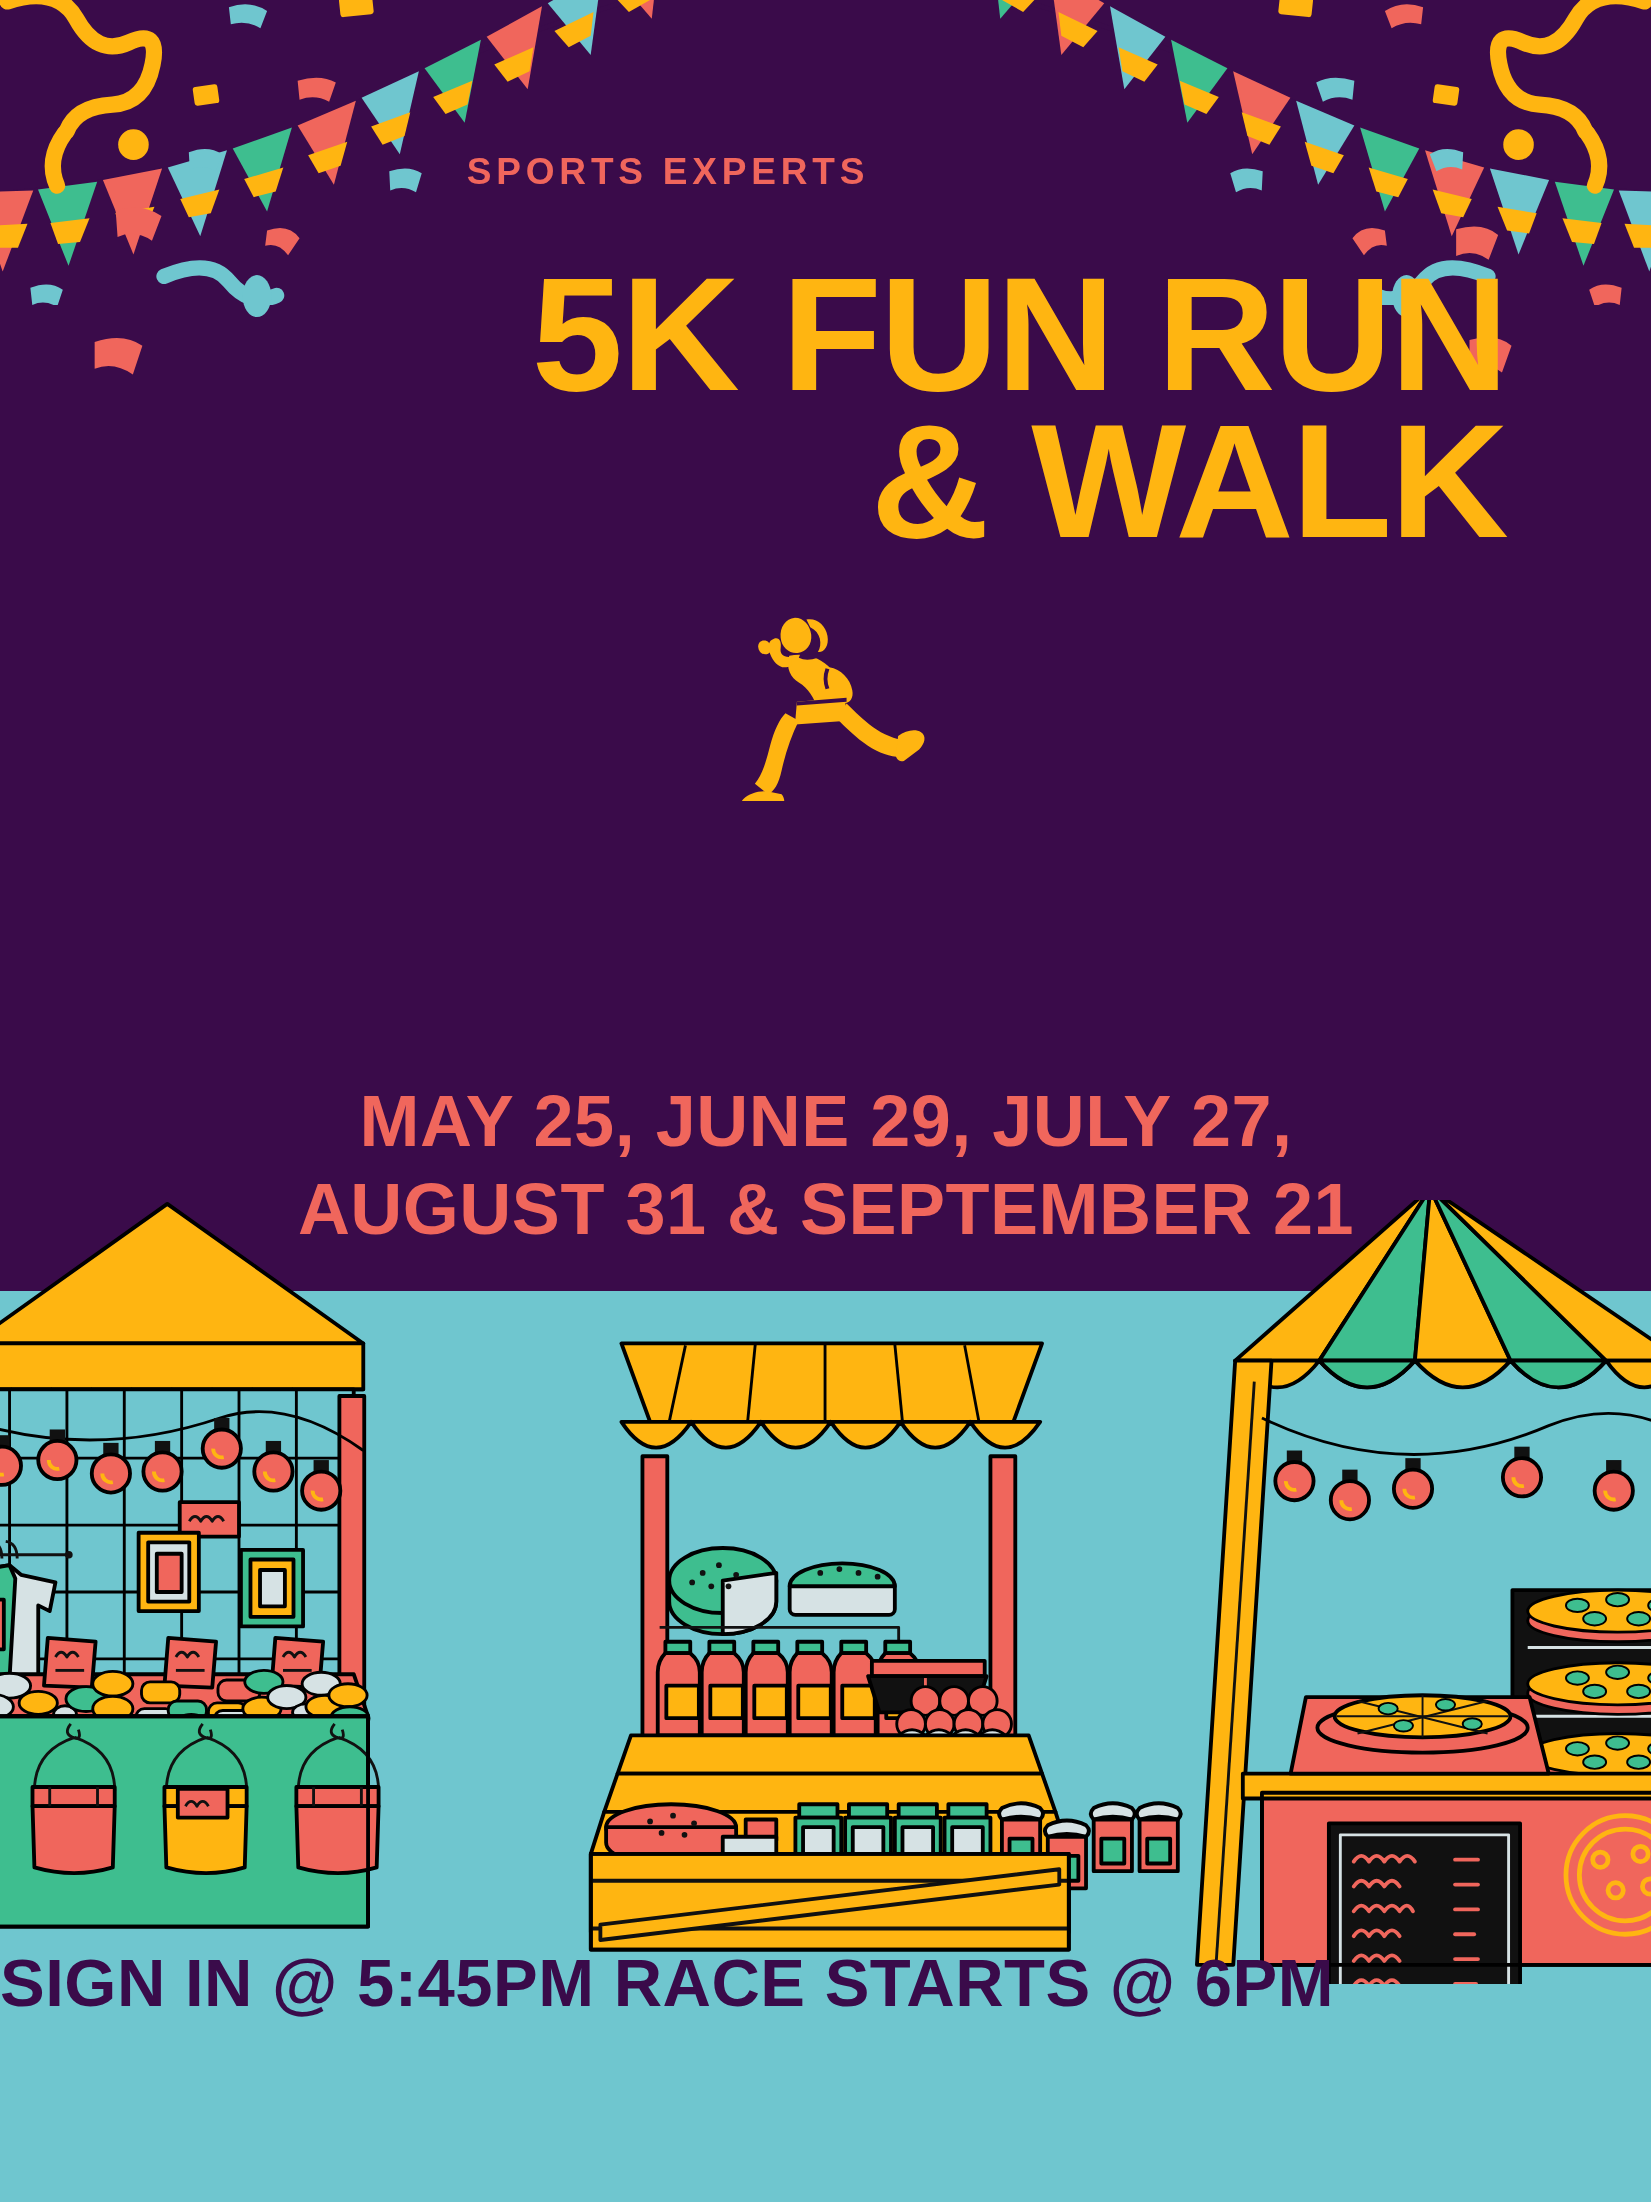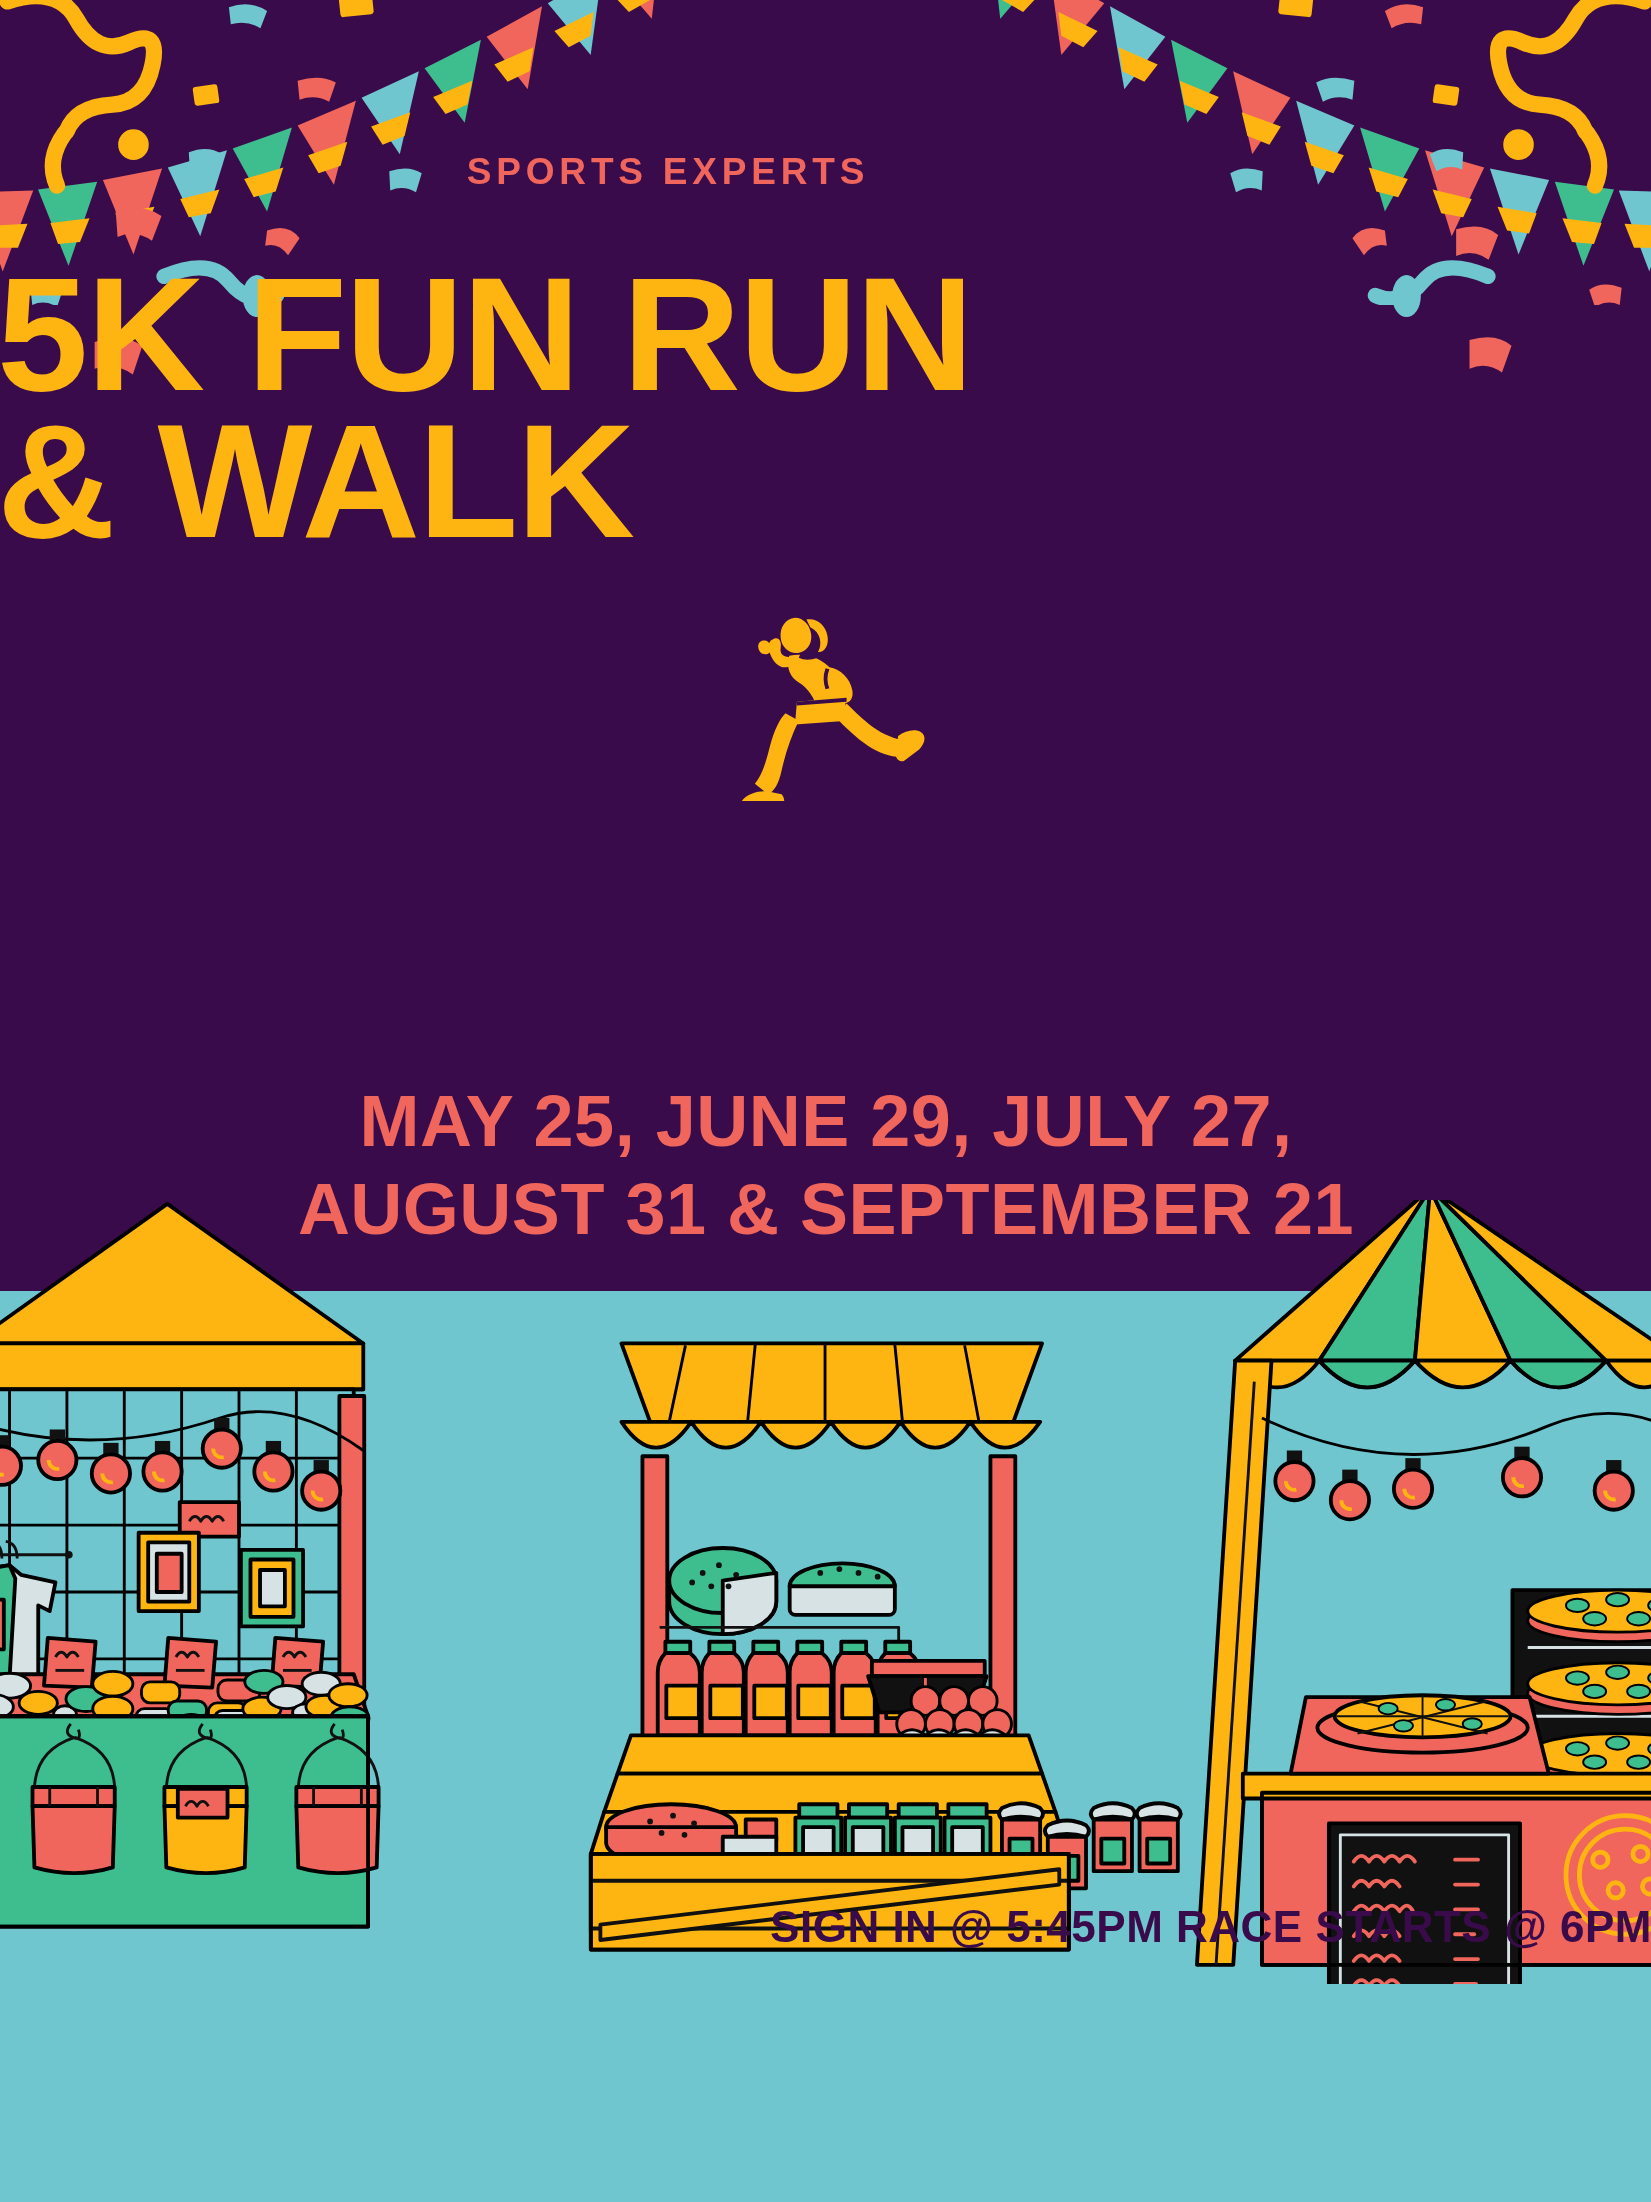--- a/index.html
+++ b/index.html
@@ -25,21 +25,21 @@
   
   #kicker{
     position:absolute;left:0;top:151px;width:1336px;
     text-align:center;
     color:#F0665C;
     font-size:37px;
     font-weight:bold;
     letter-spacing:4.8px;
   }
   #title-wrap{
-    position:absolute;left:12px;top:258px;width:1488px;text-align:left;
+    position:absolute;left:4px;top:258px;width:1488px;text-align:right;
   }
   .title-line{
     color:#FFB511;
     font-weight:bold;
     font-size:161px;
     line-height:0.95;
     letter-spacing:-1.9px;
     transform:scaleX(1.02);
     white-space:nowrap;
   }
@@ -68,24 +68,24 @@
     position:absolute;left:0;top:1078px;width:1652px;
     text-align:center;
     color:#F0665C;
     font-size:72px;
     font-weight:bold;
     line-height:1.22;
     letter-spacing:0.5px;
   }
 
   #footer-text{
-    position:absolute;left:0;top:1902px;width:1652px;
-    text-align:right;
+    position:absolute;left:0;top:1944px;width:1652px;
+    text-align:left;
     color:#3A0B4A;
-    font-size:44px;
+    font-size:67px;
     font-weight:bold;
     letter-spacing:0.5px;
   }
 
   
   .deco{position:absolute;pointer-events:none;}
   #bunting-left{left:-9.6px;top:-9.6px;width:726px;height:315px;}
   #bunting-right{right:-9.6px;top:-9.6px;width:726px;height:315px;}
   #stalls{position:absolute;left:0;top:1200px;width:1652px;height:784px;}
 </style>

